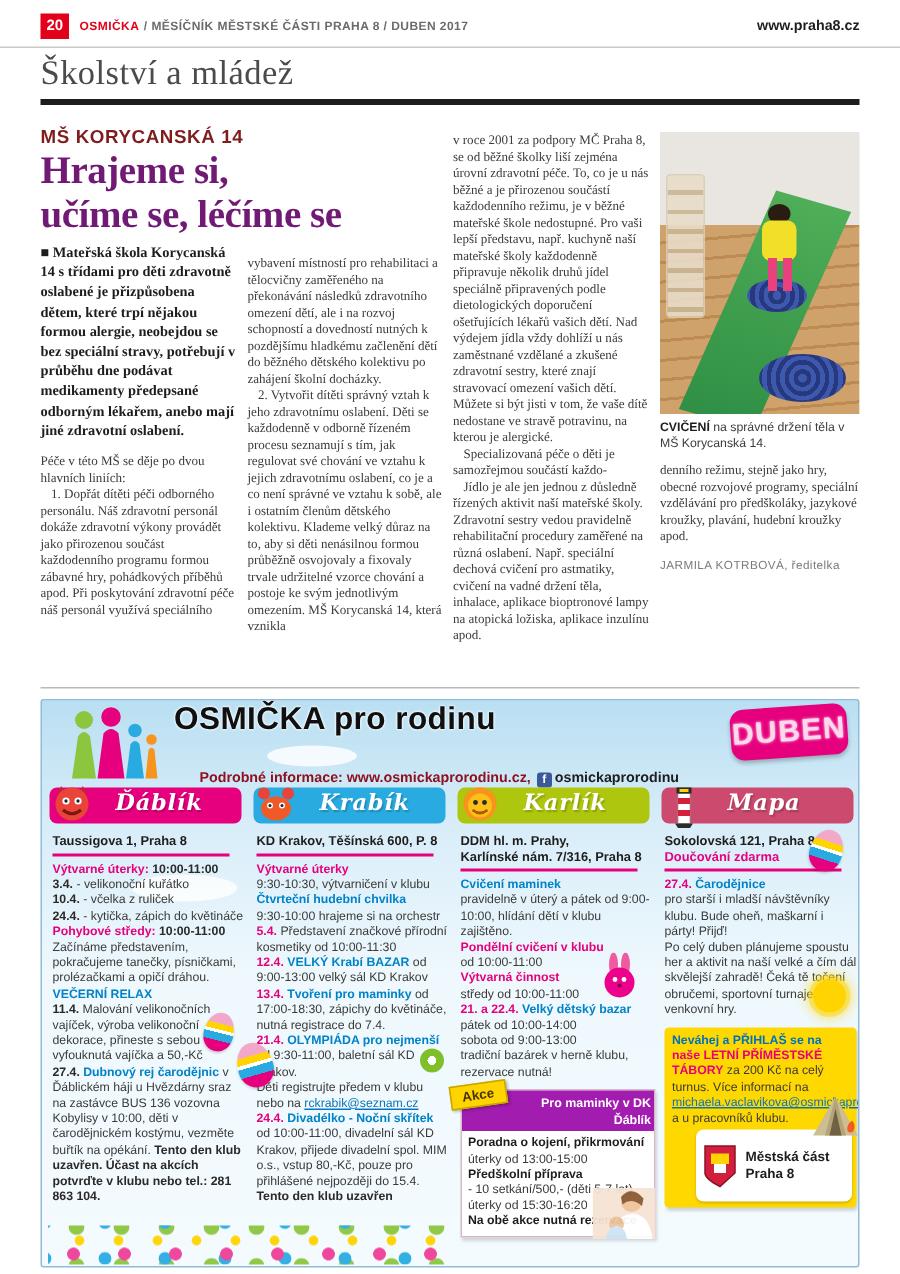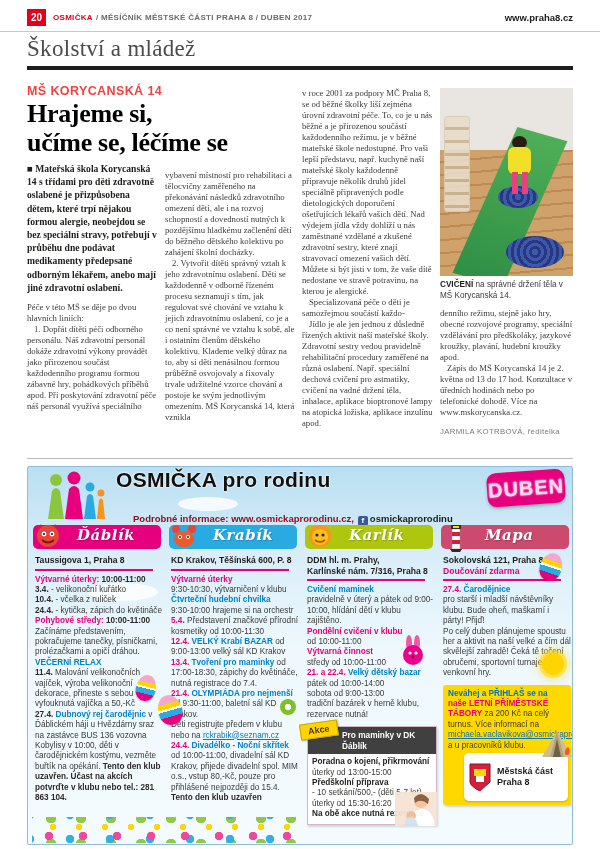--- a/index.html
+++ b/index.html
@@ -22,25 +22,25 @@
   .mast-line .brand { color:#e2001a; font-weight:900; margin-right:3px; }
   .website { position:absolute; right:27px; top:12px; font-size:9.5px; font-weight:700; color:#1d1d1b; }
   .hairline-top { position:absolute; left:0; top:31px; width:600px; height:1px; background:#c9c9c8; }
   .section-title {
     position:absolute; left:27px; top:36px; font-family:"Liberation Serif", serif;
     font-weight:normal; font-size:23px; color:#4b4b4a; letter-spacing:.3px;
   }
   .thick-rule { position:absolute; left:27px; top:66px; width:546px; height:4px; background:#1d1d1b; }
 
   
-  .kicker { position:absolute; left:27px; top:84px; color:#ef4444; font-weight:900; font-size:12.5px; letter-spacing:.4px; }
+  .kicker { position:absolute; left:27px; top:84px; color:#7f1d1d; font-weight:900; font-size:12.5px; letter-spacing:.4px; }
   .headline {
     position:absolute; left:27px; top:99px; width:300px;
     font-family:"Liberation Serif", serif; font-weight:900;
-    font-size:26px; line-height:29px; color:#000000; letter-spacing:-.3px;
+    font-size:26px; line-height:29px; color:#701a75; letter-spacing:-.3px;
   }
   .col { position:absolute; width:131px; font-family:"Liberation Serif", serif; font-size:8.7px; line-height:11px; color:#3c3c3b; text-align:left; }
   .col1 { left:27px;  top:162px; }
   .col2 { left:165px; top:170px; }
   .col3 { left:302px; top:88px;  }
   .col4 { left:440px; top:88px; width:133px; }
   .lead { font-weight:bold; font-size:9.6px; line-height:13.2px; color:#1d1d1b; margin-bottom:8px; }
   .para { margin:0; }
   .para + .para { text-indent:7px; }
   .article-rule { position:absolute; left:27px; top:458px; width:546px; height:1px; background:#b9b9b8; }
@@ -106,21 +106,21 @@
   .line { margin:0; }
   .pt-pink { color:#e6007e; font-weight:bold; }
   .pt-blue { color:#0082c8; font-weight:bold; }
   .pt-bold { color:#2c2a29; font-weight:bold; }
   .pt-plain{ color:#3a3a38; }
   .pt-link { color:#0b74ba; text-decoration:underline; }
 
   
   .akce-box { position:relative; margin-top:6px; width:130px; background:#fff; border:1px solid #d6b7c8;
      box-shadow:1px 2px 2px rgba(0,0,0,.15); }
-  .akce-title { background:#404040; color:#fff; font-weight:bold; font-size:8.3px; padding:3px 2px 3px 34px; }
+  .akce-title { background:#a21caf; color:#fff; font-weight:bold; font-size:8.3px; padding:3px 2px 3px 34px;text-align:right; }
   .akce-badge { position:absolute; left:-8px; top:-5px; background:#ffd400; color:#4a3500; font-weight:bold; font-size:9px;
      padding:2px 7px; transform:rotate(-8deg); border:1px solid #caa400; box-shadow:1px 1px 2px rgba(0,0,0,.3); }
   .akce-body { padding:3px 4px 4px 4px; position:relative; }
   .akce-body .pt-bold { color:#1f1c1c; }
   .mom-baby { position:absolute; right:-1px; bottom:-2px; opacity:.95; }
 
   
   .yellow-box { position:relative; margin-top:6px; width:128px; background:#ffd800; border-radius:3px;
      padding:4px 5px 54px 5px; box-shadow:1px 2px 2px rgba(0,0,0,.15); }
   .yellow-box .pt-blue { color:#0072bc; }
@@ -204,21 +204,20 @@
       <div class="disc disc2"></div>
       <div class="hair"></div>
       <div class="shirt"></div>
       <div class="legs"></div>
     </figure>
     <p class="caption">
       <b>CVIČENÍ</b><span> na správné držení těla v MŠ Korycanská 14.</span>
     </p>
     <div>
         <p class="para">denního režimu, stejně jako hry, obecné rozvojové programy, speciální vzdělávání pro předškoláky, jazykové kroužky, plavání, hudební kroužky apod.</p>
-        <p class="para">Zápis do MŠ Korycanská 14 je 2. května od 13 do 17 hod. Konzultace v úředních hodinách nebo po telefonické dohodě. Více na www.mskorycanska.cz.</p>
       </div>
     <p class="byline">JARMILA KOTRBOVÁ, ředitelka</p>
   </div>
   <div class="article-rule"></div>
 
   <section class="ad">
     <div class="cloud cloud1"></div>
     <div class="cloud cloud2"></div>
 
     <svg class="family-logo" width="62" height="50" viewBox="0 0 62 50">

